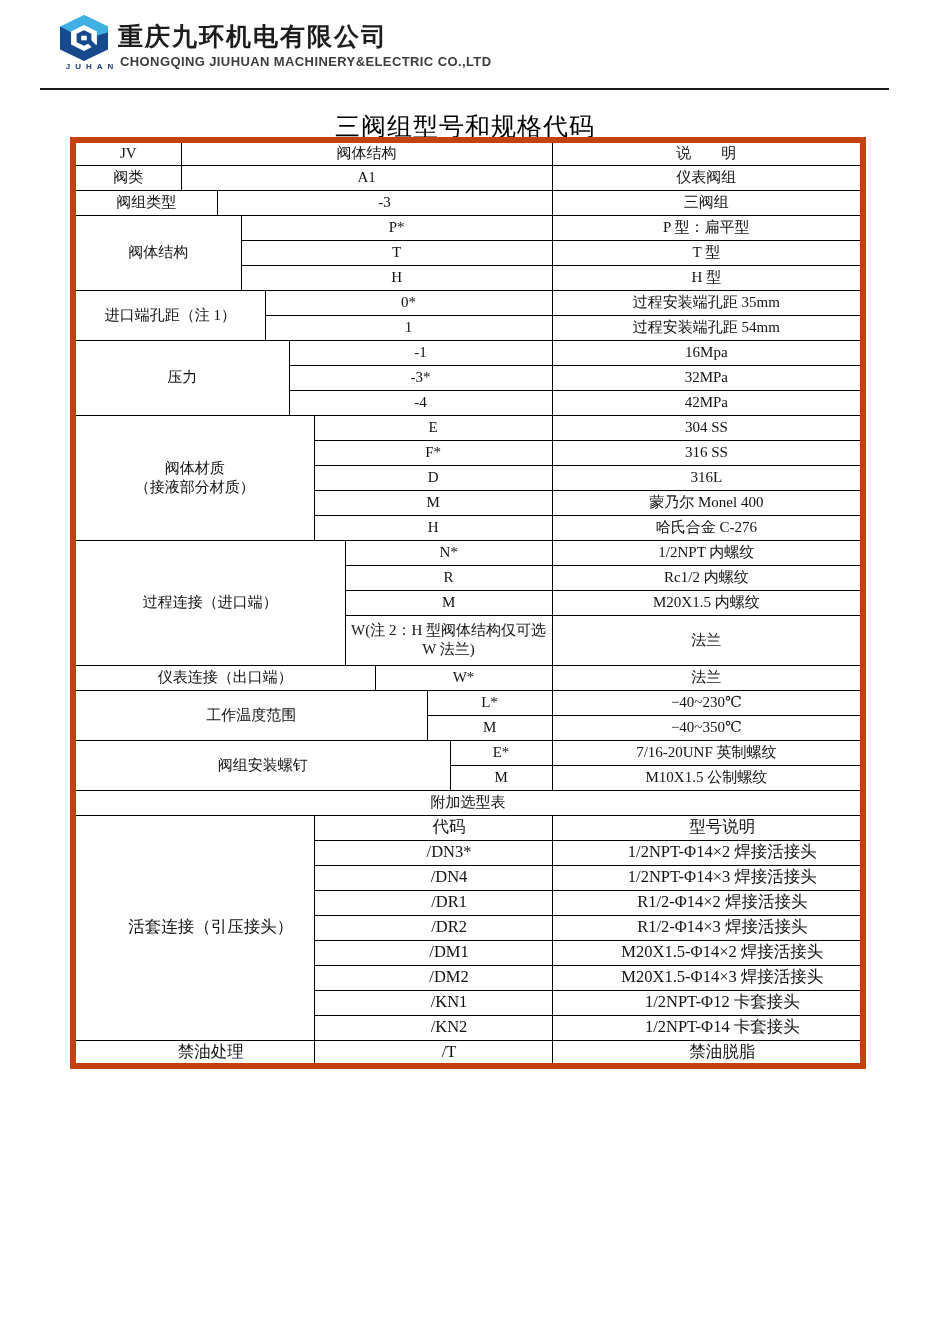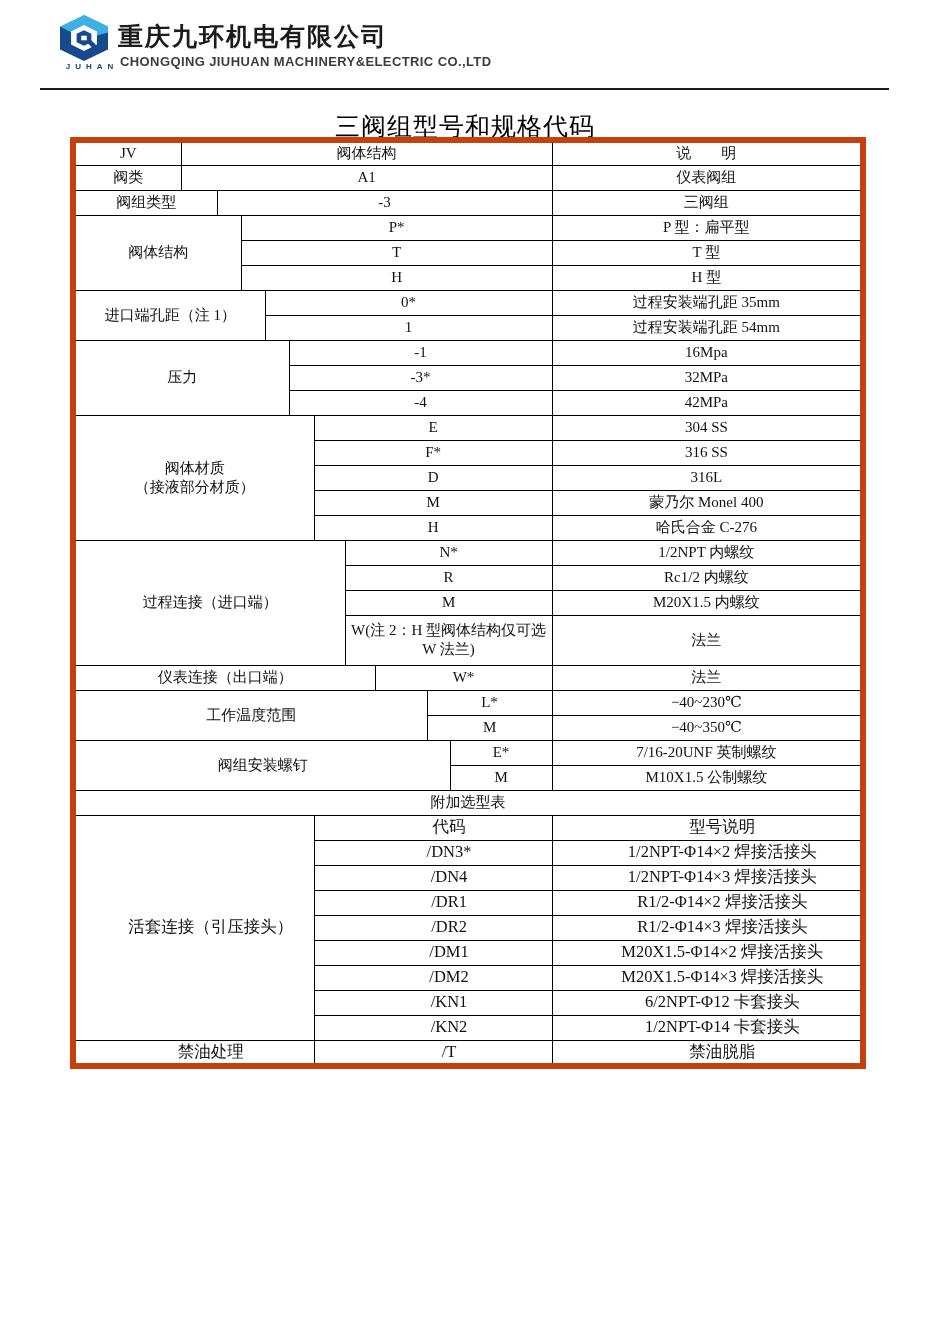--- a/index.html
+++ b/index.html
@@ -235,21 +235,21 @@
         <tr>
           <td colspan="5" rowspan="1" class="ac">/DM1</td>
           <td colspan="1" rowspan="1" class="ac">M20X1.5-Φ14×2 焊接活接头</td>
         </tr>
         <tr>
           <td colspan="5" rowspan="1" class="ac">/DM2</td>
           <td colspan="1" rowspan="1" class="ac">M20X1.5-Φ14×3 焊接活接头</td>
         </tr>
         <tr>
           <td colspan="5" rowspan="1" class="ac">/KN1</td>
-          <td colspan="1" rowspan="1" class="ac">6/2NPT-Φ12 卡套接头</td>
+          <td colspan="1" rowspan="1" class="ac">1/2NPT-Φ12 卡套接头</td>
         </tr>
         <tr>
           <td colspan="5" rowspan="1" class="ac">/KN2</td>
           <td colspan="1" rowspan="1" class="ac">1/2NPT-Φ14 卡套接头</td>
         </tr>
         <tr>
           <td colspan="6" rowspan="1" class="ac">禁油处理</td>
           <td colspan="5" rowspan="1" class="ac">/T</td>
           <td colspan="1" rowspan="1" class="ac">禁油脱脂</td>
         </tr>

